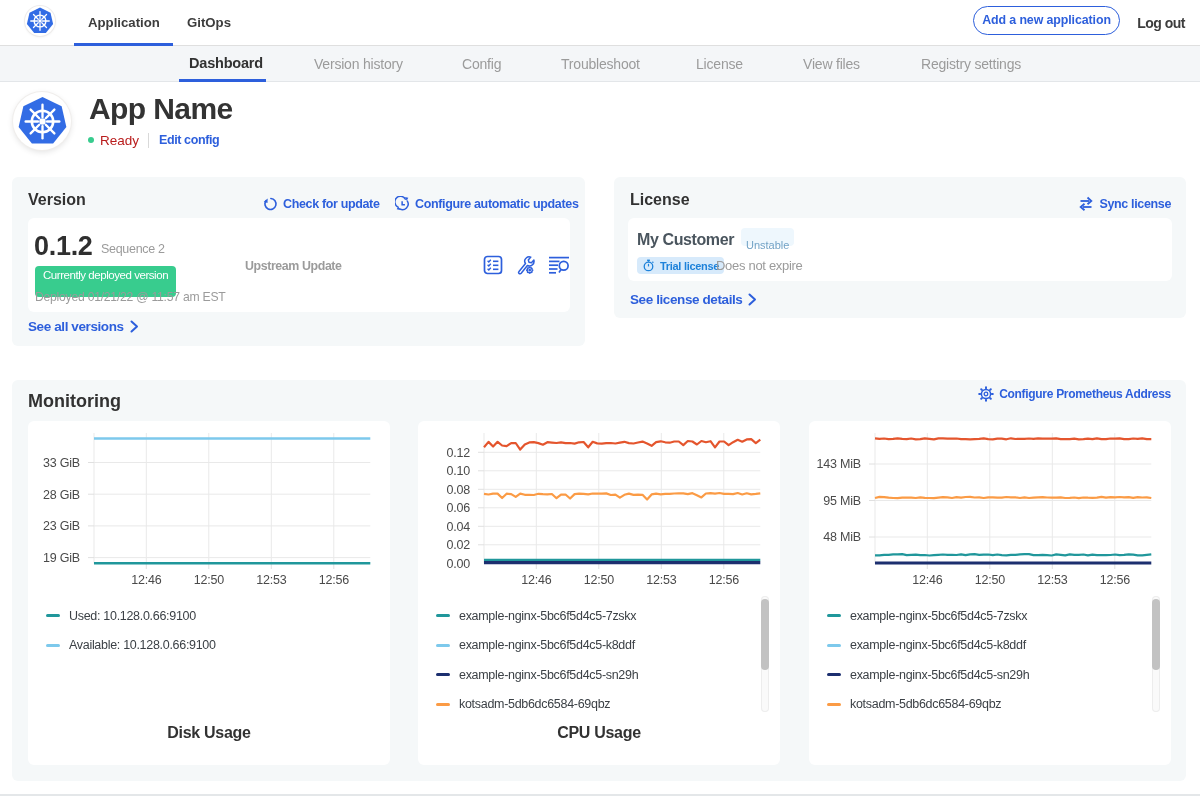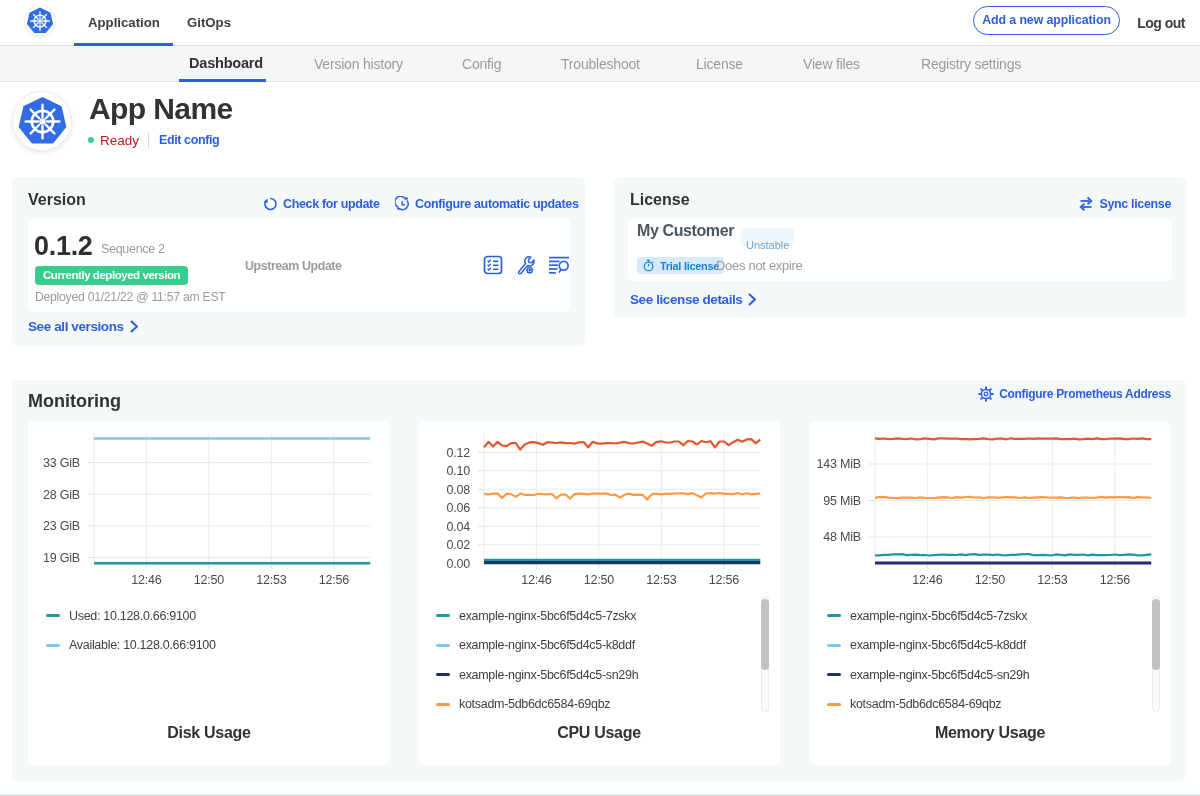--- a/index.html
+++ b/index.html
@@ -37,29 +37,29 @@
 #license-card { left:614px; top:177px; width:572px; height:141px; }
 #monitoring-card { left:12px; top:380px; width:1174px; height:401px; }
 .card-title { position:absolute; left:16px; top:14px; font-size:16px; font-weight:700; color:#323232; }
 .white-box { position:absolute; background:#fff; border-radius:6px; }
 .link13 { font-size:12.5px; font-weight:700; color:#2d5fdc; display:flex; align-items:center; white-space:nowrap; letter-spacing:-0.35px; }
 .link13 svg { margin-right:5px; }
 
 #version-box { left:16px; top:41px; width:542px; height:94px; }
 #vnum { position:absolute; left:6px; top:13px; font-size:27px; font-weight:700; color:#2f2f2f; letter-spacing:-.3px; }
 #vseq { position:absolute; left:73px; top:24px; font-size:12.5px; color:#9b9b9b; letter-spacing:-0.3px; }
-#vpill { position:absolute; left:7px; top:48px; height:19px; line-height:19px; padding:0 8px; background:#38cc8e; border-radius:4px; color:#fff; font-size:11.5px; font-weight:700; letter-spacing:-0.45px; }
+#vpill { position:absolute; left:7px; top:48px; height:31px; line-height:19px; padding:0 8px; background:#38cc8e; border-radius:4px; color:#fff; font-size:11.5px; font-weight:400; letter-spacing:-0.45px; }
 #vdeployed { position:absolute; left:7px; top:72px; font-size:12.2px; font-weight:400; color:#9b9b9b; letter-spacing:-0.25px; }
 #vupstream { position:absolute; left:217px; top:41px; font-size:12.4px; font-weight:700; color:#9b9b9b; letter-spacing:-0.4px; }
 #vicons { position:absolute; left:455px; top:37px; display:flex; gap:13px; }
 .see-link { position:absolute; left:16px; font-size:13.5px; font-weight:700; color:#2d5fdc; display:flex; align-items:center; letter-spacing:-0.4px; }
 .see-link svg { margin-left:6px; }
 
 #license-box { left:14px; top:41px; width:544px; height:63px; }
-#cust-name { position:absolute; left:9px; top:4px; font-size:16px; font-weight:700; color:#4a555e; letter-spacing:-0.4px; }
+#cust-name { position:absolute; left:9px; top:13px; font-size:16px; font-weight:700; color:#4a555e; letter-spacing:-0.4px; }
 #unstable { position:absolute; left:113px; top:10px; height:16px; line-height:16px; padding:9px 5px; background:#eef7fd; border-radius:4px; color:#73a3c6; font-size:11px; font-weight:400; }
 #trial { position:absolute; left:9px; top:39px; height:17px; background:#d7eafb; border-radius:4px; color:#1e82da; font-size:11px; font-weight:700; display:flex; align-items:center; padding:0 5px 0 5px; letter-spacing:-0.3px; }
 #trial svg { margin-right:5px; }
 #noexpire { position:absolute; left:88px; top:40px; font-size:13px; font-weight:400; color:#9b9b9b; letter-spacing:-0.3px; }
 
 
 #mon-title { position:absolute; left:16px; top:11px; font-size:18px; font-weight:700; color:#323232; }
 #prom-link { position:absolute; right:15px; top:6px; }
 .chart-card { position:absolute; top:41px; width:362px; height:344px; background:#fff; border-radius:6px; }
 #disk-card { left:16px; } #cpu-card { left:406px; } #mem-card { left:797px; }
@@ -407,17 +407,16 @@
           <span>example-nginx-5bc6f5d4c5-sn29h</span>
         </div>
       <div class="leg-row">
           <div class="leg-dash" style="background:#fb9b45;"></div>
           <span>kotsadm-5db6dc6584-69qbz</span>
         </div>
     </div>
     <div class="scrollbar">
         <div class="thumb"></div>
       </div>
-    <div class="chart-title">Memory Usage</div>
   </div>
 </div>
 
 <div id="footer-line"></div>
 
 </body></html>

